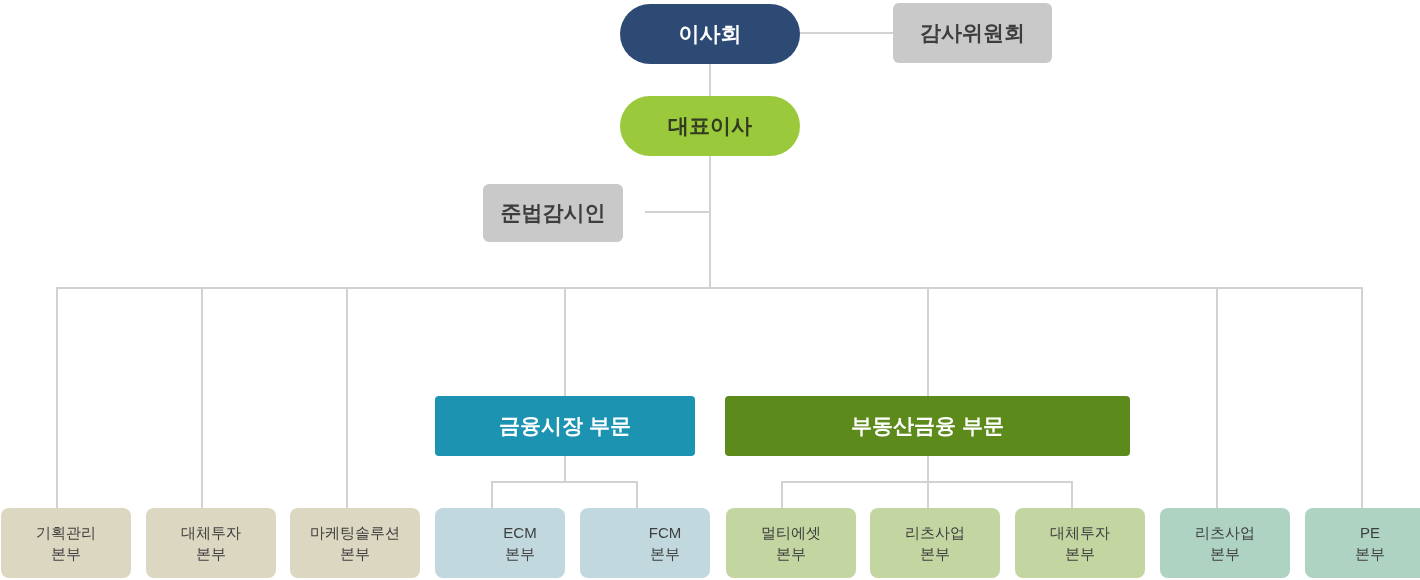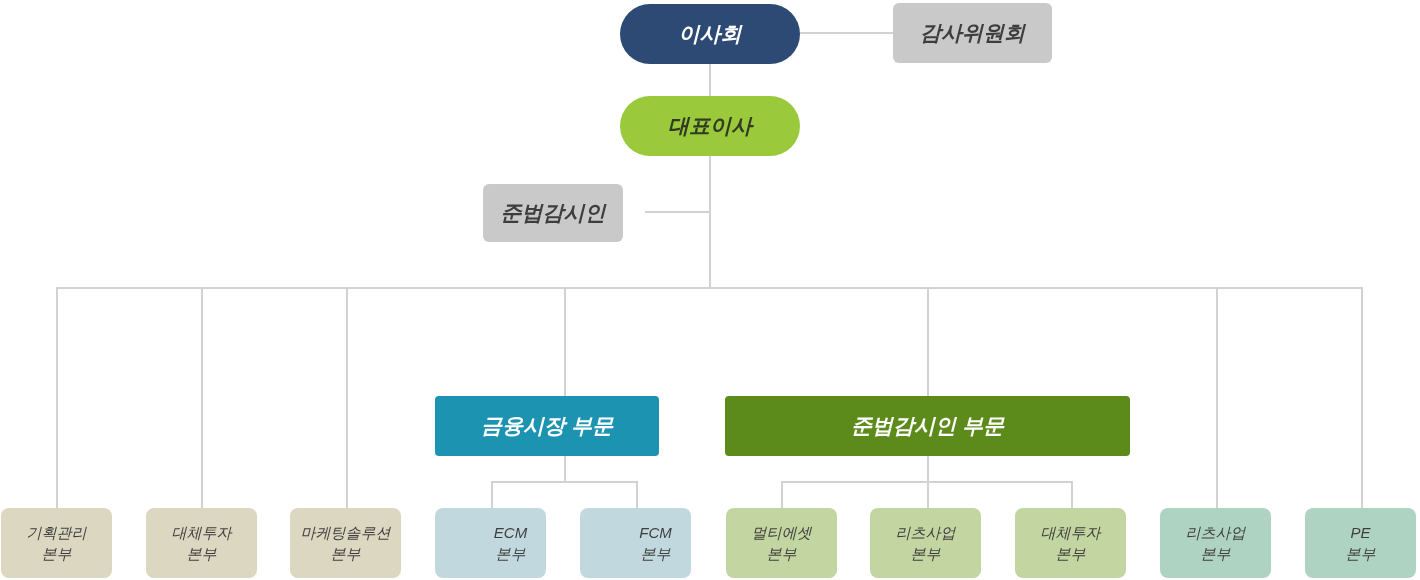--- a/index.html
+++ b/index.html
@@ -27,21 +27,20 @@
   
   .node {
     position: absolute;
     z-index: 2;
     display: flex;
     flex-direction: column;
     align-items: center;
     justify-content: center;
     text-align: left;
     box-sizing: border-box;
-    font-style: italic;
   }
   .pill {
     width: 180px;
     height: 60px;
     border-radius: 30px;
     font-size: 21px;
     font-weight: 700;
   }
   .pill-navy  { background: #2c4a74; color: #ffffff; }
   .pill-green { background: #9aca3b; color: #323a22; }
@@ -59,21 +58,21 @@
     border-radius: 4px;
     color: #ffffff;
     font-size: 21px;
     font-weight: 700;
   }
   .division-teal  { background: #1c93b1; }
   .division-olive { background: #5c8a1b; }
 
   .dept {
     top: 508px;
-    width: 111px;
+    width: 130px;
     height: 70px;
     border-radius: 8px;
     font-size: 15px;
     line-height: 21px;
     font-weight: 500;
     color: #3e3e3e;
   }
   .dept-beige { background: #dcd7c1; }
   .dept-blue  { background: #c2d8df; padding-left: 40px; }
   .dept-green { background: #c3d5a0; }
@@ -111,23 +110,23 @@
   <div class="line v" style="left:1071px; top:481px; height:27px;"></div>
 
   <div class="node pill pill-navy" style="left:620px; top:4px;">이사회</div>
 
   <div class="node staff-box" style="left:893px; top:3px; width:159px; height:60px;">감사위원회</div>
 
   <div class="node pill pill-green" style="left:620px; top:96px;">대표이사</div>
 
   <div class="node staff-box" style="left:483px; top:184px; width:140px; height:58px;">준법감시인</div>
 
-  <div class="node division division-teal" style="left:435px; top:396px; width:224px;">금융시장 부문</div>
+  <div class="node division division-teal" style="left:435px; top:396px; width:260px;">금융시장 부문</div>
 
-  <div class="node division division-olive" style="left:725px; top:396px; width:405px;">준법감시인 부문</div>
+  <div class="node division division-olive" style="left:725px; top:396px; width:405px;">부동산금융 부문</div>
 
   <div class="node dept dept-beige" style="left:1px;">
     <span>기획관리</span>
     <span>본부</span>
   </div>
 
   <div class="node dept dept-beige" style="left:146px;">
     <span>대체투자</span>
     <span>본부</span>
   </div>

